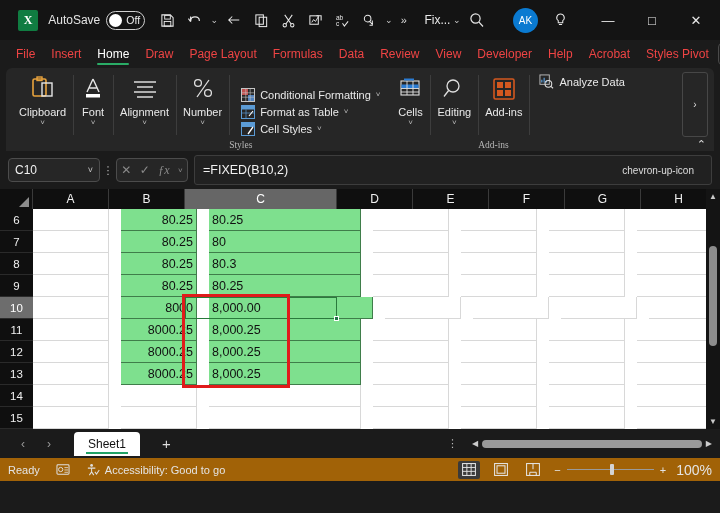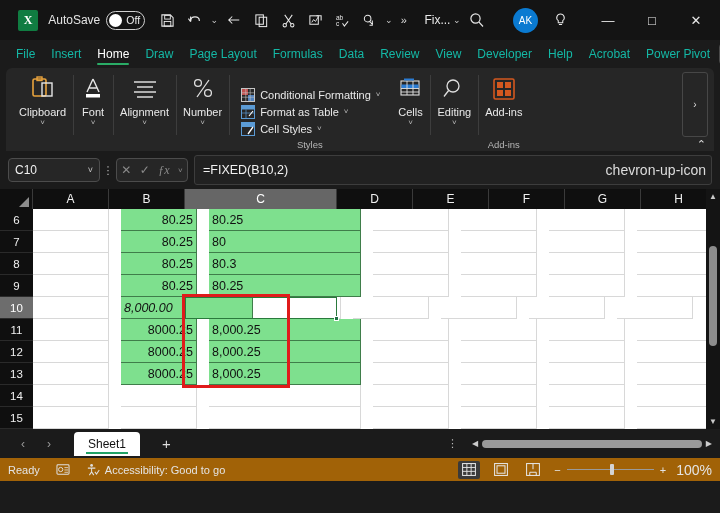--- a/index.html
+++ b/index.html
@@ -50,21 +50,21 @@
     width: 44px; height: 40px; display: flex; align-items: center;
     justify-content: center; color: #e8e8e8; font-size: 13px;
   }
 
   
   .tabs {
     height: 28px; background: #1b1b1b; display: flex; align-items: center;
     padding-left: 9px; position: relative;
   }
   .tab {
-    font-size: 12px; color: #14b8a6; padding: 3px 7px; margin-right: 2px;
+    font-size: 12px; color: #ef4444; padding: 3px 7px; margin-right: 2px;
     border-radius: 3px 3px 0 0; white-space: nowrap; position: relative;
   }
   .tab.active { color: #fff; }
   .tab.active::after {
     content: ""; position: absolute; left: 7px; right: 7px; bottom: -1px;
     height: 2px; background: #2aac66; border-radius: 1px;
   }
   .tabs-right { margin-left: auto; display: flex; align-items: center; padding-right: 4px; gap: 4px;}
   .comment-btn {
     width: 30px; height: 22px; border: 1px solid #4a4a4a; border-radius: 4px;
@@ -84,22 +84,22 @@
     padding-top: 3px;
   }
   .rgroup + .rgroup::before {
     content: ""; position: absolute; left: 0; top: 4px; bottom: 16px; width: 1px;
     background: #3d3d3d;
   }
   .ricon { height: 30px; display: flex; align-items: center; justify-content: center; }
   .rlabel { font-size: 11px; color: #e9e9e9; margin-top: 2px; white-space: nowrap;}
   .rcaret { font-size: 8px; color: #bbb; line-height: 9px; }
   .rgroup-name {
-    position: absolute; bottom: 1px; left: 0; right: 0; text-align: center;
-    font-size: 9.5px; color: #b6b6b6;
+    position: absolute; bottom: 1px; left: 0; right: 0; 
+    font-size: 9.5px; color: #b6b6b6; font-family: Liberation Serif, serif;
   }
   .styles-group {
     display: flex; flex-direction: column; justify-content: center;
     padding: 1px 8px 0 10px; position: relative; gap: 1px;
   }
   .styles-group::before {
     content: ""; position: absolute; left: 0; top: 4px; bottom: 16px; width: 1px;
     background: #3d3d3d;
   }
   .style-row { display: flex; align-items: center; font-size: 11px; color: #e9e9e9; gap: 5px; padding: 1px 2px;}
@@ -137,21 +137,21 @@
     width: 72px; height: 24px; border: 1px solid #4c4c4c; border-radius: 4px;
     background: #262626; display: flex; align-items: center; justify-content: space-around;
     color: #8a8a8a; font-size: 12px;
   }
   .fbinput {
     flex: 1; height: 30px; margin-left: 6px; border: 1px solid #3d3d3d;
     border-radius: 3px; background: #212121; display: flex; align-items: center;
     padding: 0 8px; font-size: 12.5px; color: #f2f2f2;
     font-family: "Liberation Sans", sans-serif; position: relative;
   }
-  .fb-expand { position: absolute; right: 5px; font-size: 14px; color: #ddd; }
+  .fb-expand { position: absolute; right: 17px; font-size: 10px; color: #ddd; }
 
   
   .gridwrap { position: relative; height: 240px; background: #fff; overflow: hidden; }
   .colhead {
     display: flex; height: 20px; background: #0f0f0f; position: relative;
   }
   .corner {
     width: 33px; height: 20px; background: #0f0f0f; position: relative; flex: none;
     border-right: 1px solid #3a3a3a;
   }
@@ -338,21 +338,21 @@
     <div class="tab active">Home</div>
     <div class="tab">Draw</div>
     <div class="tab">Page Layout</div>
     <div class="tab">Formulas</div>
     <div class="tab">Data</div>
     <div class="tab">Review</div>
     <div class="tab">View</div>
     <div class="tab">Developer</div>
     <div class="tab">Help</div>
     <div class="tab">Acrobat</div>
-    <div class="tab">Power Pivot</div>
+    <div class="tab">Styles Pivot</div>
     <div class="tabs-right">
     <div class="comment-btn">
       
     </div>
 
   </div>
 </div>
 
 <div class="ribbon">
 
@@ -465,20 +465,31 @@
           <rect x="5" y="5" width="6" height="6" fill="#d4581f"></rect>
           <rect x="13" y="5" width="6" height="6" fill="#d4581f"></rect>
           <rect x="5" y="13" width="6" height="6" fill="#d4581f"></rect>
           <rect x="13" y="13" width="6" height="6" fill="#d4581f"></rect>
         </svg>
     </div>
     <div class="rlabel">Add-ins</div>
     <div class="rgroup-name">Add-ins</div>
   </div>
 
+  <div class="analyze-group">
+    <div class="analyze-row">
+      <svg width="15" height="15" viewBox="0 0 16 16">
+          <rect x="1" y="1" width="10" height="10" fill="none" stroke="#bdbdbd" stroke-width="1"></rect>
+          <path d="M3 9 v-3 M5.5 9 v-5 M8 9 v-2" stroke="#5b9bd5" stroke-width="1.3"></path>
+          <circle cx="10" cy="10.5" r="3.6" fill="none" stroke="#e0e0e0" stroke-width="1.1"></circle>
+          <path d="M12.6 13.1 L15 15.2" stroke="#e0e0e0" stroke-width="1.1"></path>
+        </svg>
+      <span>Analyze Data</span>
+    </div>
+  </div>
 
   <div class="ribbon-expand">›</div>
   <div class="ribbon-collapse">⌃</div>
 </div>
 
 <div class="fbar">
   <div class="namebox">
     <span>C10</span>
     <span class="nb-caret">˅</span>
   </div>
@@ -557,21 +568,22 @@
           <div class="gc green r" style="width: 76px;">80.25</div>
           <div class="gc green" style="width: 152px;">80.25</div>
           <div class="gc" style="width: 76px;"></div>
           <div class="gc" style="width: 76px;"></div>
           <div class="gc" style="width: 76px;"></div>
           <div class="gc" style="width: 76px;"></div>
           <div class="gc" style="width: 76px;"></div>
         </div>
         <div class="grow">
           <div class="gc" style="width: 76px;"></div>
-          <div class="gc green" style="width: 132px; font-style: italic;">8,000.00</div>
+          <div class="gc green r" style="width: 76px;">8000</div>
+          <div class="gc green" style="width: 164px;">8,000.00</div>
           <div class="gc" style="width: 76px;"></div>
           <div class="gc" style="width: 76px;"></div>
           <div class="gc" style="width: 76px;"></div>
           <div class="gc" style="width: 76px;"></div>
           <div class="gc" style="width: 76px;"></div>
         </div>
         <div class="grow">
           <div class="gc" style="width: 76px;"></div>
           <div class="gc green r" style="width: 76px;">8000.25</div>
           <div class="gc green" style="width: 152px;">8,000.25</div>

